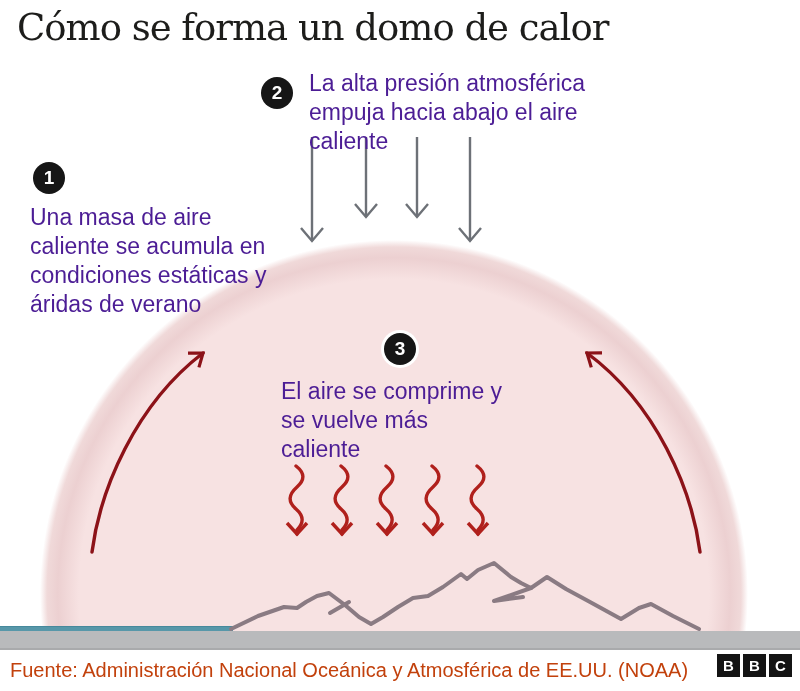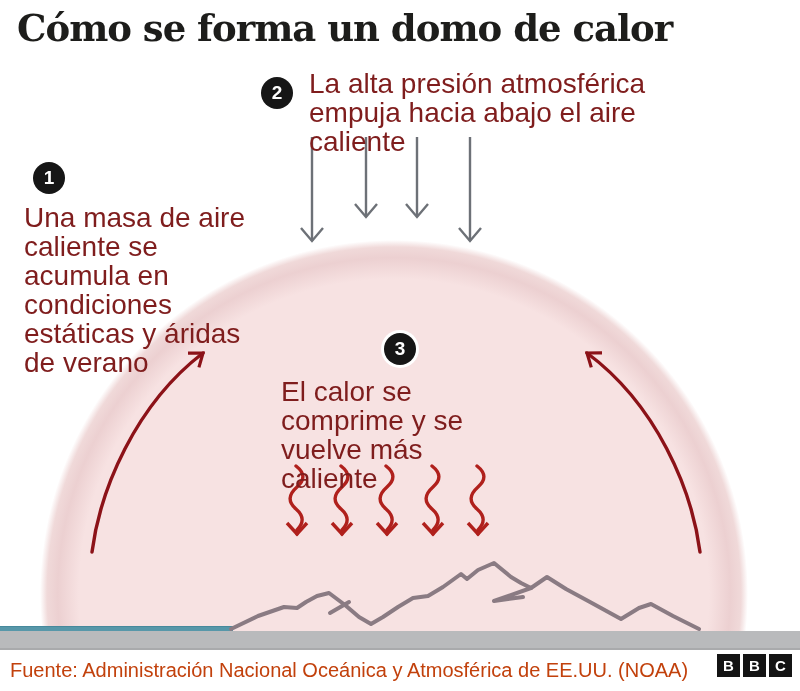--- a/index.html
+++ b/index.html
@@ -4,21 +4,21 @@
 <style>
   html,body{margin:0;padding:0;background:#ffffff;}
   #stage{
     position:relative;width:800px;height:691px;overflow:hidden;
     background:#ffffff;font-family:"Liberation Sans",sans-serif;
   }
   
   .title{
     position:absolute;left:17px;top:6px;margin:0;
     font-family:"DejaVu Serif","Liberation Serif",serif;
-    font-weight:700;font-size:37px;letter-spacing:-1px;color:#1d1d1b;
+    font-weight:400;font-size:37px;letter-spacing:-1px;color:#1d1d1b;
   }
   
   .scene{position:absolute;left:0;top:0;width:800px;height:631px;overflow:hidden;z-index:1;}
   .dome{
     position:absolute;left:40px;top:240px;width:708px;height:708px;border-radius:50%;
     background:radial-gradient(closest-side,
       #f7e2e2 0%, #f7e2e2 89%, #ecd0d1 95%, #f0d9d9 98%, rgba(240,217,217,0) 100%);
   }
   
   .water-bar{position:absolute;left:0;top:626px;width:233px;height:7px;
@@ -27,24 +27,24 @@
     background:#b9babc;border-bottom:2px solid #a9aaac;z-index:3;}
   
   .art{position:absolute;left:0;top:0;width:800px;height:691px;z-index:4;}
   
   .badge{
     position:absolute;width:32px;height:32px;border-radius:50%;
     background:#161616;color:#ffffff;display:flex;align-items:center;justify-content:center;
     font-size:19px;font-weight:700;box-shadow:0 0 0 3px #ffffff;z-index:5;
   }
   .note{
-    position:absolute;color:#7f1d1d;font-size:28px;line-height:29px;z-index:5;
+    position:absolute;color:#4c1d95;font-size:23px;line-height:29px;z-index:5;
   }
   #badge-1{left:33px;top:162px;}
-  #note-1{left:24px;top:203px;width:238px;}
+  #note-1{left:30px;top:203px;width:238px;}
   #badge-2{left:261px;top:77px;}
   #note-2{left:309px;top:69px;width:352px;}
   #badge-3{left:384px;top:333px;}
   #note-3{left:281px;top:377px;width:228px;}
   
   .footer{
     position:absolute;left:0;top:650px;width:800px;height:41px;background:#ffffff;z-index:6;
     display:flex;align-items:center;
   }
   .source{margin-left:10px;font-size:20px;color:#c2410c;}
@@ -119,21 +119,21 @@
   <div class="note" id="note-1">Una masa de aire caliente se acumula en condiciones estáticas y áridas de verano</div>
 
   <div class="badge" id="badge-2">
     <span>2</span>
   </div>
   <div class="note" id="note-2">La alta presión atmosférica empuja hacia abajo el aire caliente</div>
 
   <div class="badge" id="badge-3">
     <span>3</span>
   </div>
-  <div class="note" id="note-3">El calor se comprime y se vuelve más caliente</div>
+  <div class="note" id="note-3">El aire se comprime y se vuelve más caliente</div>
 
   <div class="footer">
     <span class="source">Fuente: Administración Nacional Oceánica y Atmosférica de EE.UU. (NOAA)</span>
     <div class="bbc-logo">
       <span class="bbc-sq">B</span>
       <span class="bbc-sq">B</span>
       <span class="bbc-sq">C</span>
     </div>
   </div>
 

